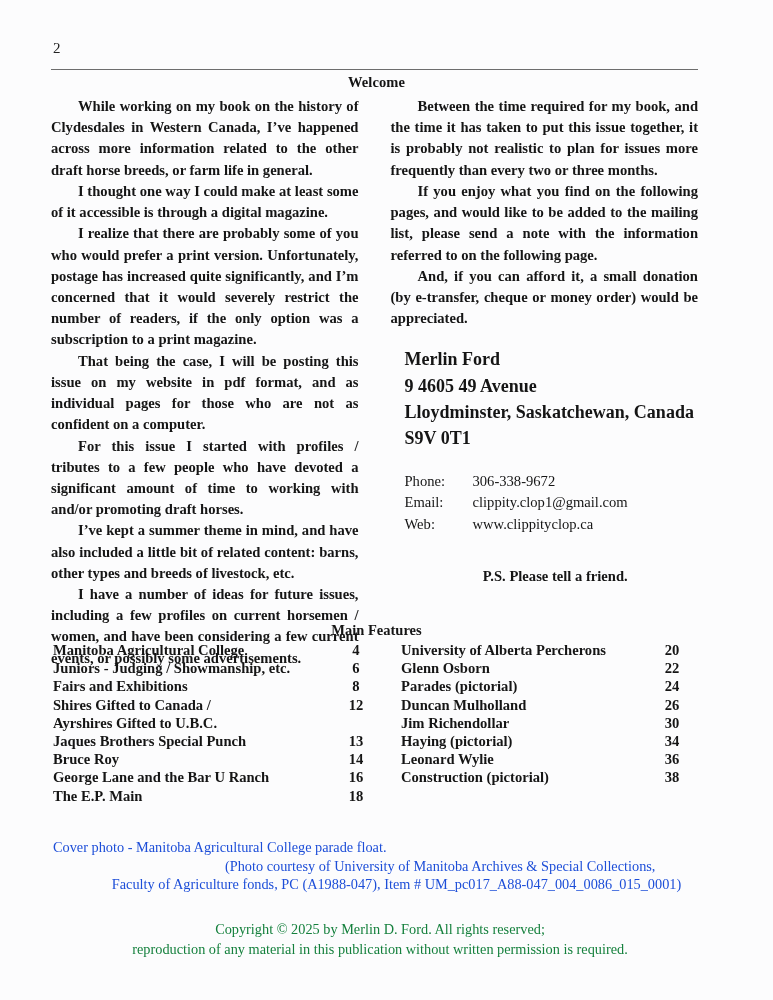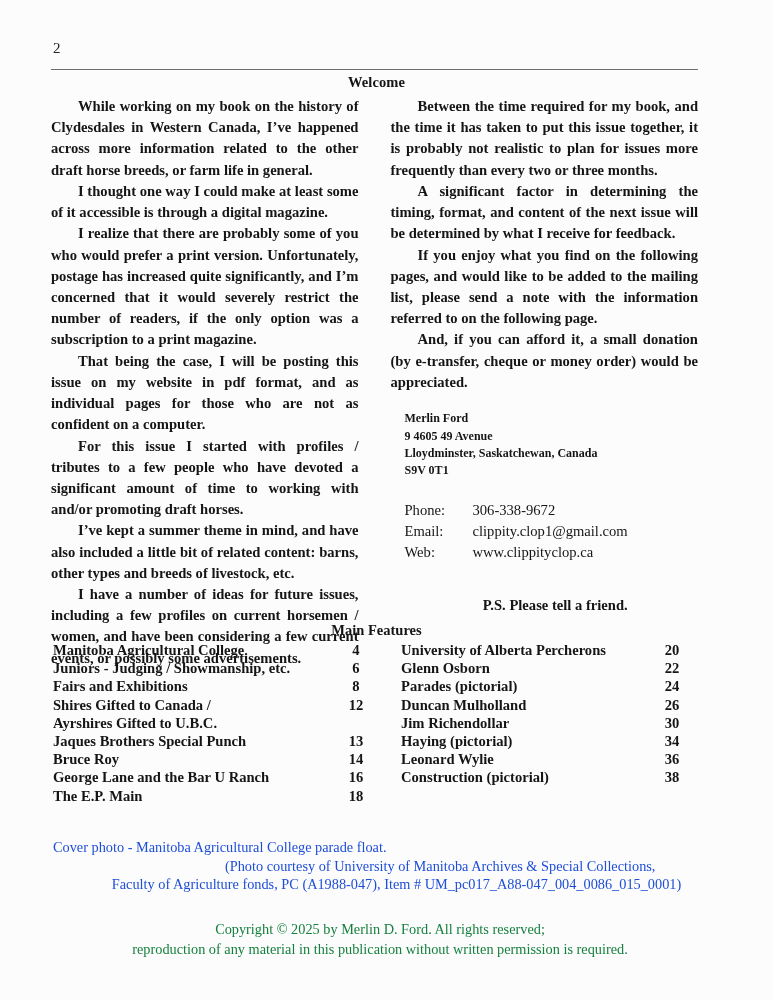--- a/index.html
+++ b/index.html
@@ -69,21 +69,21 @@
     line-height: 1.455;
     font-weight: bold;
     text-align: justify;
     text-indent: 27px;
     hyphens: none;
   }
 
   
   .addr {
     margin-top: 17px;
-    font-size: 12px;
+    font-size: 18px;
     line-height: 1.455;
     font-weight: bold;
     padding-left: 14px;
   }
   .addr div { white-space: nowrap; }
 
   .contact {
     margin-top: 20px;
     font-size: 14.6px;
     line-height: 1.455;
@@ -185,21 +185,20 @@
       <p>I thought one way I could make at least some of it accessible is through a digital magazine.</p>
       <p>I realize that there are probably some of you who would prefer a print version. Unfortunately, postage has increased quite significantly, and I’m concerned that it would severely restrict the number of readers, if the only option was a subscription to a print magazine.</p>
       <p>That being the case, I will be posting this issue on my website in pdf format, and as individual pages for those who are not as confident on a computer.</p>
       <p>For this issue I started with profiles / tributes to a few people who have devoted a significant amount of time to working with and/or promoting draft horses.</p>
       <p>I’ve kept a summer theme in mind, and have also included a little bit of related content: barns, other types and breeds of livestock, etc.</p>
       <p>I have a number of ideas for future issues, including a few profiles on current horsemen / women, and have been considering a few current events, or possibly some advertisements.</p>
     </div>
 
     <div class="col">
       <p>Between the time required for my book, and the  time it has taken to put this issue together, it is probably not realistic to plan for issues more frequently than every two or three months.</p>
-      <p>A significant factor in determining the timing, format, and content of the next issue will be determined by what I receive for feedback.</p>
       <p>If you enjoy what you find on the following pages, and would like to be added to the mailing list, please send a note with the information referred to on the following page.</p>
       <p>And, if you can afford it, a small donation (by e-transfer, cheque or money order) would be appreciated.</p>
 
       <div class="addr">
         <div>Merlin Ford</div>
         <div>9  4605 49 Avenue</div>
         <div>Lloydminster, Saskatchewan, Canada</div>
         <div>S9V 0T1</div>
       </div>
 

